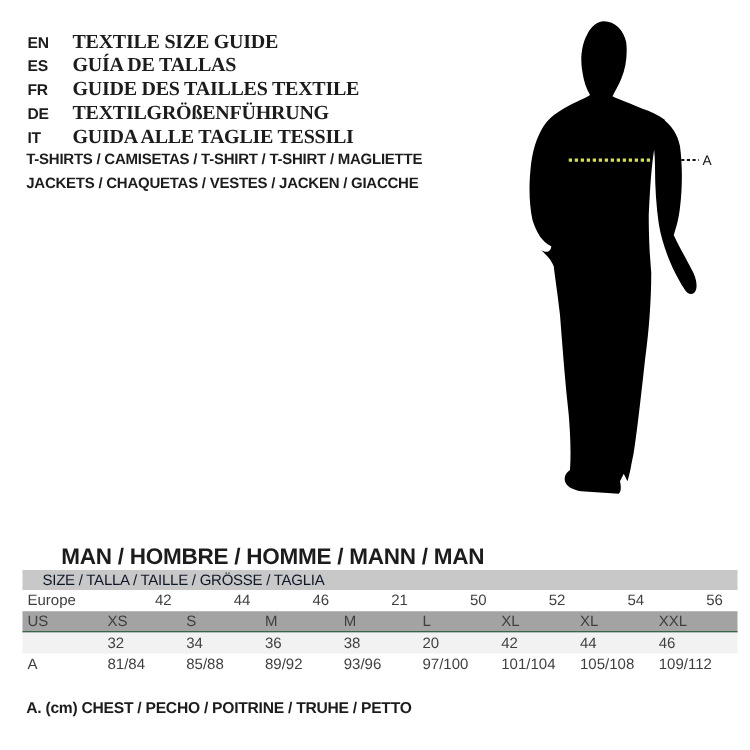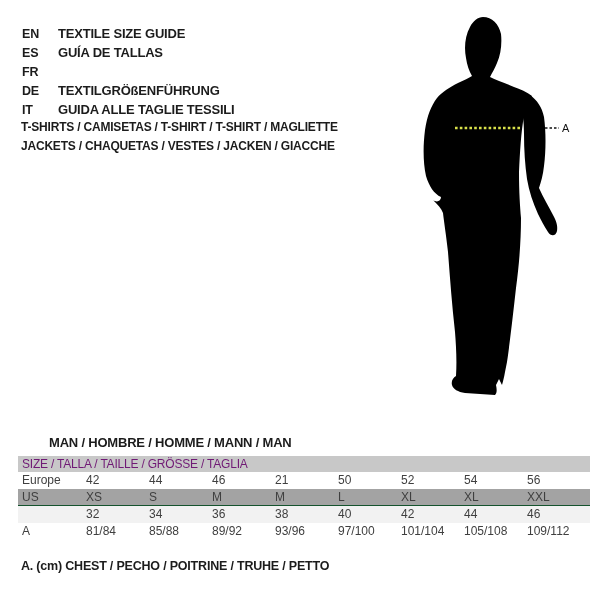--- a/index.html
+++ b/index.html
@@ -4,39 +4,39 @@
 <style>
   html,body{margin:0;padding:0;background:#fff;}
   .canvas{
     position:relative;width:600px;height:600px;background:#ffffff;
     font-family:"Liberation Sans",sans-serif;color:#1c1c1c;overflow:hidden;margin-top:10px;
   }
   
   .lang-list{position:absolute;left:22px;top:14px;}
   .lang-row{display:flex;height:19px;align-items:center;}
   .lang-code{width:36px;font-size:12.5px;font-weight:700;letter-spacing:-0.2px;}
-  .lang-label{font-size:13px;font-weight:700;letter-spacing:-0.2px;white-space:nowrap;}
+  .lang-label{font-size:16px;font-weight:700;letter-spacing:-0.2px;white-space:nowrap;font-family:Liberation Serif, serif;}
   
   .cat-line{position:absolute;left:21px;font-size:12px;font-weight:700;letter-spacing:-0.2px;white-space:nowrap;}
   .cat-line.l1{top:110px;}
   .cat-line.l2{top:129px;}
   
   .figure{position:absolute;left:403px;top:0;width:200px;height:400px;}
   
-  .section-title{position:absolute;left:21px;top:425px;font-size:13px;font-weight:700;letter-spacing:-0.2px;padding-left:28px;}
+  .section-title{position:absolute;left:21px;top:425px;font-size:18px;font-weight:700;letter-spacing:-0.2px;padding-left:28px;}
   
   .size-table{position:absolute;left:18px;top:446px;width:572px;font-size:12px;color:#3f3f3f;}
   .thead{
-    height:16px;line-height:16px;background:#c8c8c8;color:#701a75;
-    padding-left:4px;font-size:12px;letter-spacing:-0.2px;
+    height:16px;line-height:16px;background:#c8c8c8;color:#0f172a;
+    padding-left:16px;font-size:12px;letter-spacing:-0.2px;
   }
   .trow{display:flex;height:17px;line-height:17px;}
   .trow .rlabel{width:68px;padding-left:4px;box-sizing:border-box;}
   .trow .cell{flex:1;}
-  .row-eu{background:#ffffff;}
+  .row-eu{background:#ffffff;gap:38px;}
   .row-us{background:#a3a3a3;border-bottom:1px solid #14532d;box-sizing:border-box;}
   .row-uk{background:#f2f2f2;}
   .row-a{background:#ffffff;}
   
   .footnote{position:absolute;left:21px;top:549px;font-size:12.5px;font-weight:700;letter-spacing:-0.2px;}
 </style>
 </head>
 <body>
 
 <div class="canvas">
@@ -45,20 +45,21 @@
     <div class="lang-row">
       <span class="lang-code">EN</span>
       <span class="lang-label">TEXTILE SIZE GUIDE</span>
     </div>
     <div class="lang-row">
       <span class="lang-code">ES</span>
       <span class="lang-label">GUÍA DE TALLAS</span>
     </div>
     <div class="lang-row">
       <span class="lang-code">FR</span>
+      <span class="lang-label">GUIDE DES TAILLES TEXTILE</span>
     </div>
     <div class="lang-row">
       <span class="lang-code">DE</span>
       <span class="lang-label">TEXTILGRÖßENFÜHRUNG</span>
     </div>
     <div class="lang-row">
       <span class="lang-code">IT</span>
       <span class="lang-label">GUIDA ALLE TAGLIE TESSILI</span>
     </div>
   </div>
@@ -155,21 +156,21 @@
       <span class="cell">XL</span>
       <span class="cell">XXL</span>
     </div>
 
     <div class="trow row-uk">
       <span class="rlabel"></span>
       <span class="cell">32</span>
       <span class="cell">34</span>
       <span class="cell">36</span>
       <span class="cell">38</span>
-      <span class="cell">40</span>
+      <span class="cell">20</span>
       <span class="cell">42</span>
       <span class="cell">44</span>
       <span class="cell">46</span>
     </div>
 
     <div class="trow row-a">
       <span class="rlabel">A</span>
       <span class="cell">81/84</span>
       <span class="cell">85/88</span>
       <span class="cell">89/92</span>

